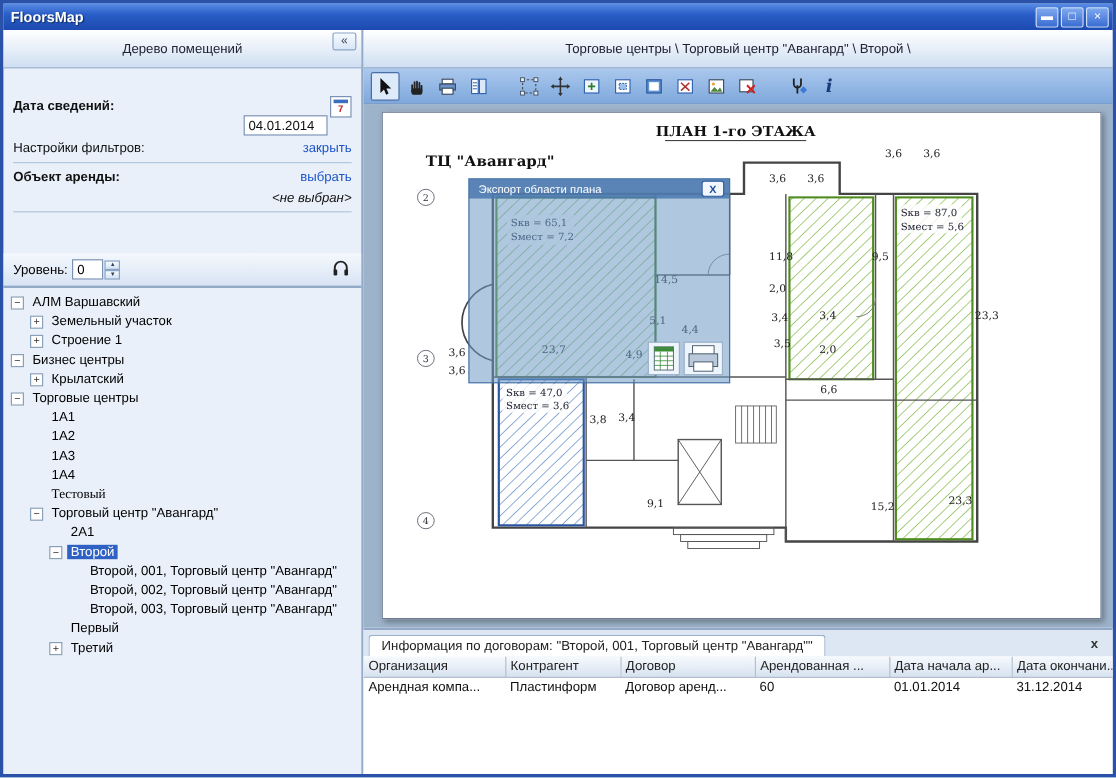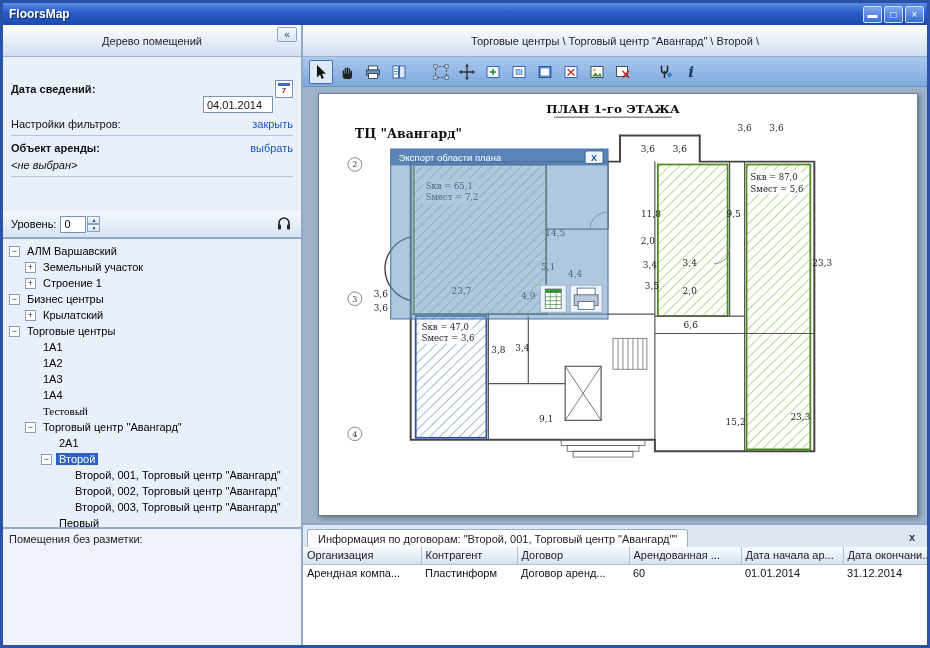--- a/index.html
+++ b/index.html
@@ -20,21 +20,21 @@
           border-right:2px solid #92aac8; }
   .right { flex:1; min-width:0; display:flex; flex-direction:column; background:#c6d6ea; }
   .panel-header { height:32px; flex:none; position:relative; border-bottom:1px solid #9ab0cc;
                   background:linear-gradient(180deg,#ffffff,#cfdff2); display:flex; align-items:center;
                   justify-content:center; font-size:11px; color:#223; }
   .collapse-btn { position:absolute; right:4px; top:2px; width:20px; height:15px; font-size:10px;
                   line-height:13px; text-align:center; border:1px solid #8aa4c6;
                   background:linear-gradient(180deg,#f6faff,#d8e6f6); color:#345; border-radius:2px; }
   
   .form { padding:7px 8px 0 8px; font-size:11px; color:#111; flex:none; }
-  .frow { display:flex; align-items:center; margin-bottom:5px; }
+  .frow { display:flex; align-items:center; margin-bottom:5px;justify-content:flex-end; }
   .frow .bold { font-weight:bold; }
   .spacer { flex:1; }
   .date-box { width:70px; height:17px; border:1px solid #7a92b4; background:#fff; padding:0 3px;
               display:flex; align-items:center; font-size:11px;margin-top:32px; }
   .cal-btn { width:18px; height:18px; margin-left:2px; border:1px solid #7a92b4; background:#fff;
              position:relative; }
   .cal-btn .cal-top { position:absolute; left:2px; right:2px; top:2px; height:3px; background:#3a6ec0; }
   .cal-btn .cal-day { position:absolute; left:0; right:0; top:5px; text-align:center; font-size:8px;
                       font-weight:bold; color:#c22222; }
   .link { color:#1c54c8; cursor:default; }
@@ -221,23 +221,20 @@
           <div class="tree-row" style="padding-left: 36px;">
             <span class="expander-spacer"></span>
             <span class="tree-label">Первый</span>
           </div>
           <div class="tree-row" style="padding-left: 36px;">
             <span class="expander">+</span>
             <span class="tree-label">Третий</span>
           </div>
         </div>
 
-      <div class="no-markup">
-        <span>Помещения без разметки:</span>
-      </div>
     </div>
 
     <div class="right">
       <div class="panel-header">
         <span>Торговые центры \ Торговый центр "Авангард" \ Второй \</span>
       </div>
 
       <div class="toolbar">
         <div class="tbtn active">
           <svg width="18" height="18" viewBox="0 0 18 18">

